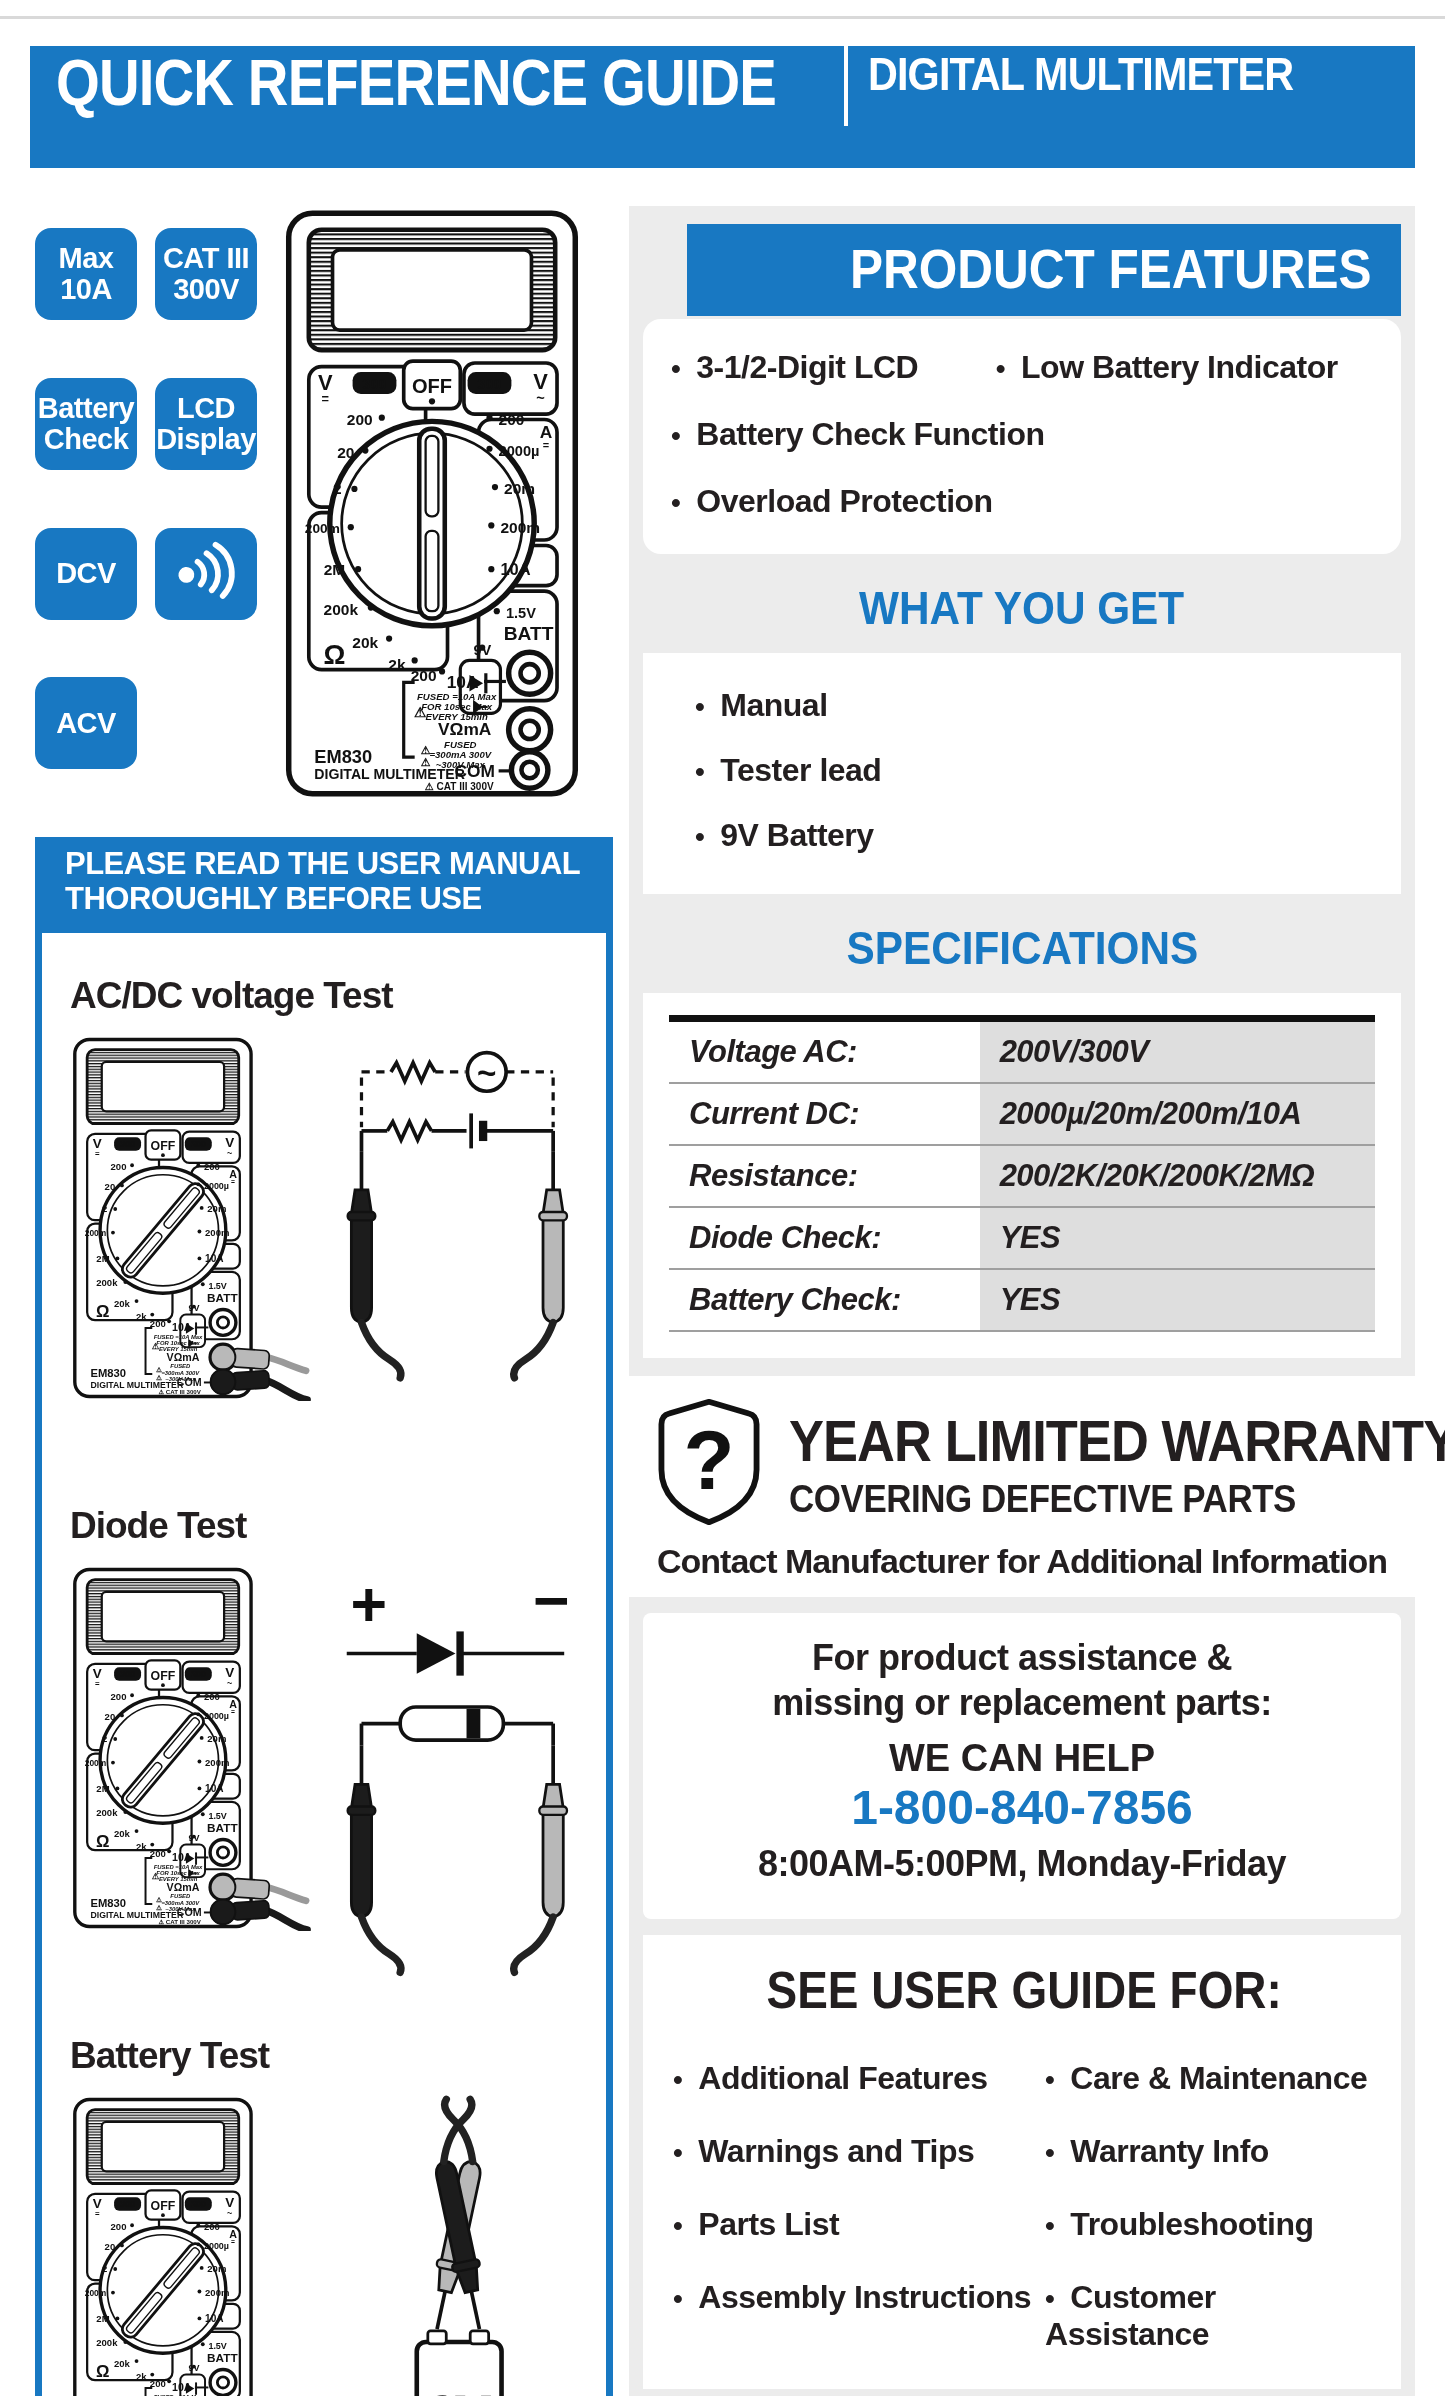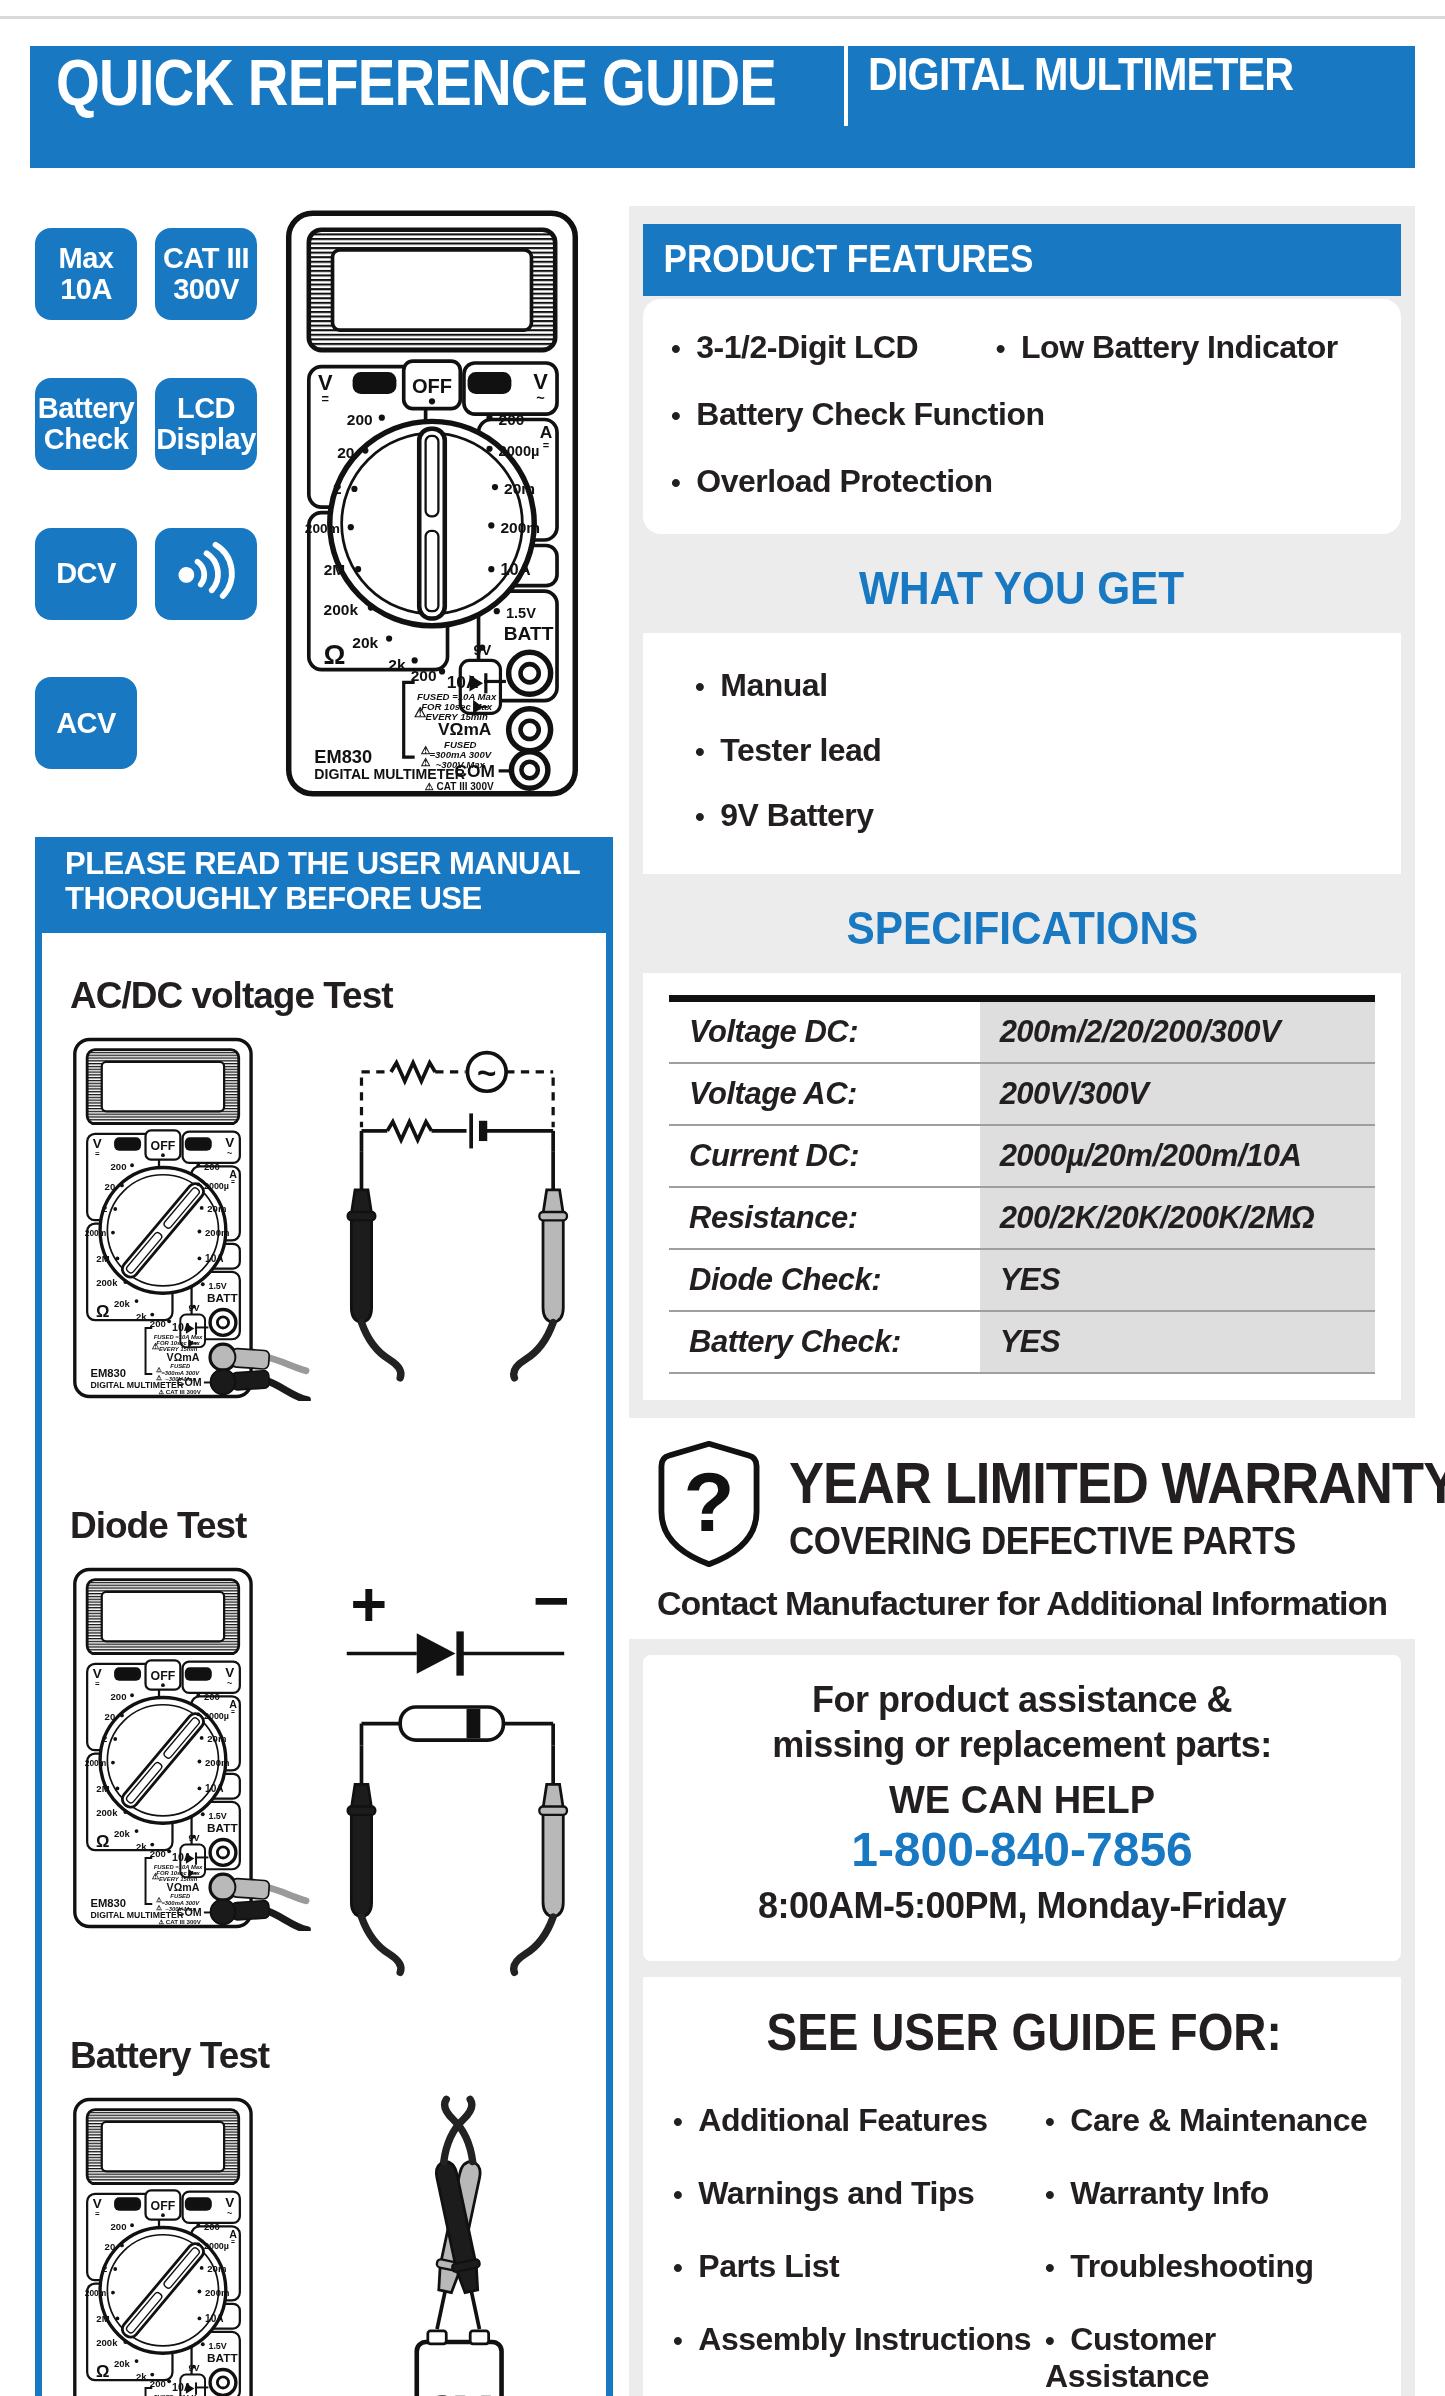--- a/index.html
+++ b/index.html
@@ -36,22 +36,22 @@
   .manual-head { background:var(--accent); color:#fff; font-weight:bold; 
                  font-size:31px; line-height:1.12; padding:10px 0 10px 30px; letter-spacing:-0.5px; }
   .manual-body { border:7px solid var(--accent); background:#fff; min-height:1440px; padding:42px 10px 10px 28px; }
   .test-block { margin-bottom:42px; }
   .test-title { font-size:37px; font-weight:bold; letter-spacing:-1px; margin-bottom:18px; }
   .test-diagram { display:flex; align-items:flex-start; gap:20px; }
   .mini-meter svg { width:242px; height:366px; }
   .circuit svg { width:258px; height:424px; }
 
   
-  .blue-head { background:var(--accent); color:#fff; text-align:left; font-weight:bold;
-               font-size:39px; padding:13px 0 15px; margin-top:18px; }
+  .blue-head { background:var(--accent); color:#fff; text-align:right; font-weight:bold;
+               font-size:55px; padding:13px 0 15px; margin-top:18px;margin-left:44px; }
   .blue-head span, .gray-head span { display:inline-block; transform:scaleX(.9); white-space:nowrap; }
   .gray-head { color:var(--accent); text-align:center; font-weight:bold; font-size:47px; margin:26px 0 18px; }
   .white-box { background:#fff; }
 
   .features-box { padding:30px 24px 34px 28px; margin-top:3px;border-radius:18px; }
   .features-grid { display:grid; grid-template-columns:46% 54%; row-gap:30px; }
   .features-grid .bullet-item:nth-child(n+3) { grid-column:1 / -1; }
   .bullet-item { font-size:32px; font-weight:bold; letter-spacing:-0.5px; }
   .bullet-item::before { content:"•"; margin-right:16px; font-size:28px; }
 
@@ -689,24 +689,20 @@
         <div class="bullet-item">9V Battery</div>
       </div>
 
       <div class="gray-head">
         <span>SPECIFICATIONS</span>
       </div>
       <div class="white-box specs-box">
         <table class="specs">
           <tbody>
             <tr>
-              <td class="lab">Voltage DC:</td>
-              <td class="val">200m/2/20/200/300V</td>
-              </tr>
-            <tr>
               <td class="lab">Voltage AC:</td>
               <td class="val">200V/300V</td>
               </tr>
             <tr>
               <td class="lab">Current DC:</td>
               <td class="val">2000µ/20m/200m/10A</td>
               </tr>
             <tr>
               <td class="lab">Resistance:</td>
               <td class="val">200/2K/20K/200K/2MΩ</td>

